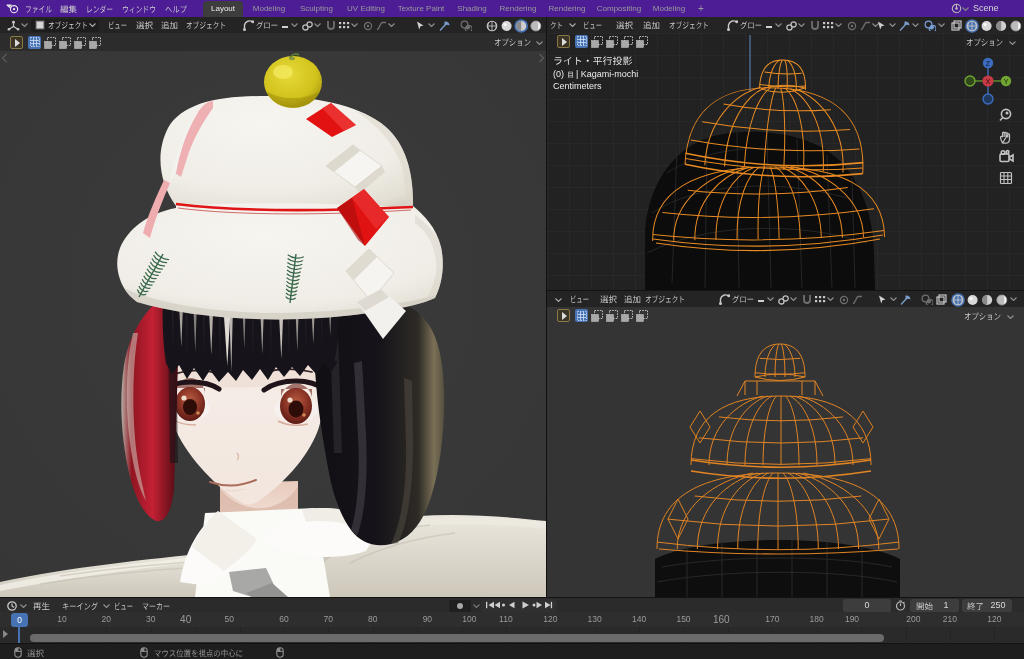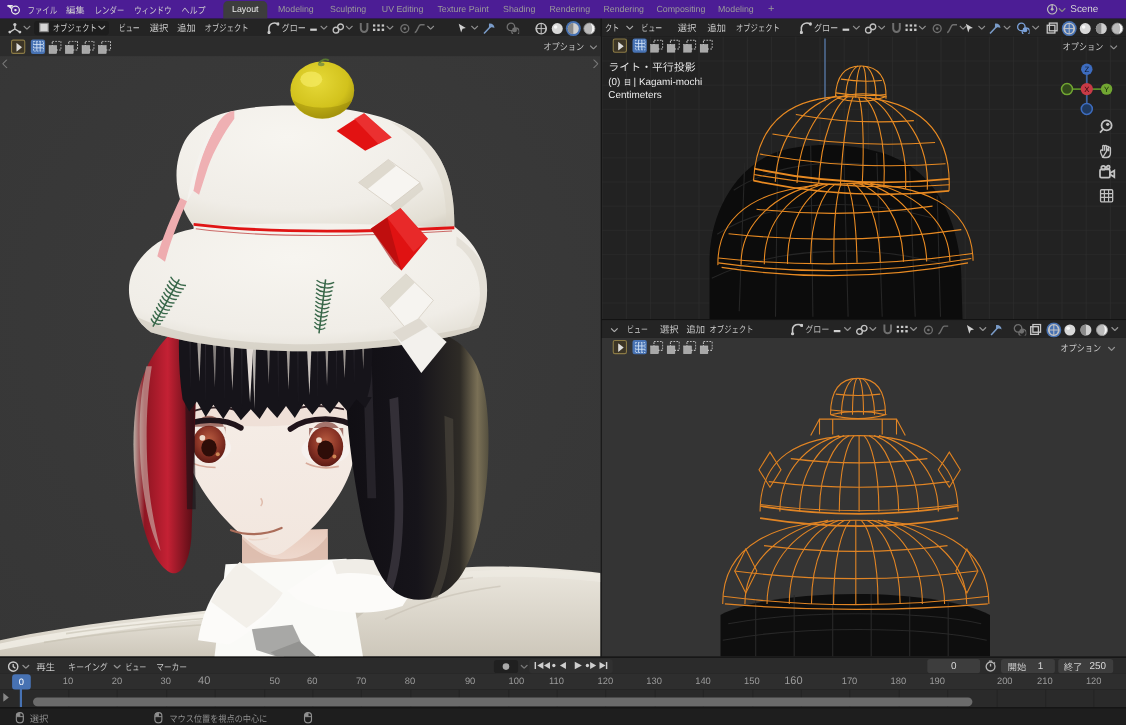--- a/index.html
+++ b/index.html
@@ -913,21 +913,21 @@
         <path d="M564 616C634 645 721 696 767 732L813 680C766 645 680 597 609 568ZM454 806C590 843 754 912 843 965L887 906C796 856 633 788 499 752ZM298 622C324 681 350 757 360 807L417 787C407 738 381 662 353 605ZM91 612C79 700 59 789 25 850C42 856 71 870 85 879C117 815 142 718 155 623ZM569 211L796 211C766 269 726 322 679 369C633 322 594 270 565 216ZM34 488L41 556L198 546L198 962L265 962L265 542L344 537C351 557 357 575 361 591L408 570C421 584 435 602 441 615C524 579 606 528 679 464C753 533 837 590 924 627C935 608 957 580 974 565C887 533 802 481 729 417C798 347 856 264 895 168L849 141L835 144L611 144C629 113 644 82 658 52L584 40C546 131 473 246 366 330C382 340 406 362 418 378C458 345 493 309 523 271C554 322 590 370 630 414C564 470 489 516 412 548C396 495 361 422 325 365L272 387C289 414 305 445 319 477L170 483C238 395 314 278 371 183L308 154C281 208 245 272 205 334C190 314 169 291 147 268C184 213 227 133 261 67L195 40C174 96 138 171 106 227L76 201L38 251C84 292 136 349 167 393C145 427 122 459 101 486ZM1098 118L1098 192L1746 192C1683 258 1595 331 1512 381L1462 381L1462 862C1462 880 1455 886 1434 886C1411 887 1333 887 1250 885C1262 906 1277 939 1281 960C1383 960 1449 960 1488 948C1527 936 1541 914 1541 863L1541 447C1663 376 1801 261 1889 156L1831 113L1813 118Z" fill="#cfcfcf"></path>
       </svg>
       <div class="abs" style="left:985px;top:1px;width:26px;color:#d9d9d9;font-size:9px;text-align:center;line-height:13px">250</div>
     </div>
     <div class="abs" style="left:0;top:612px;width:1024px;height:15px;background:#2e2e2e">
       <div class="abs" style="left:2.5px;top:2px;width:30px;color:#9b9b9b;font-size:8.5px;text-align:center">0</div>
       <div class="abs" style="left:46.9px;top:2px;width:30px;color:#9b9b9b;font-size:8.5px;text-align:center">10</div>
       <div class="abs" style="left:91.3px;top:2px;width:30px;color:#9b9b9b;font-size:8.5px;text-align:center">20</div>
       <div class="abs" style="left:135.7px;top:2px;width:30px;color:#9b9b9b;font-size:8.5px;text-align:center">30</div>
       <div class="abs" style="left:180.1px;top:2px;width:30px;color:#9b9b9b;font-size:10px;text-align:left">40</div>
-      <div class="abs" style="left:224.5px;top:2px;width:30px;color:#9b9b9b;font-size:8.5px;text-align:right">50</div>
+      <div class="abs" style="left:224.5px;top:2px;width:30px;color:#9b9b9b;font-size:8.5px;text-align:left">50</div>
       <div class="abs" style="left:268.9px;top:2px;width:30px;color:#9b9b9b;font-size:8.5px;text-align:center">60</div>
       <div class="abs" style="left:313.3px;top:2px;width:30px;color:#9b9b9b;font-size:8.5px;text-align:center">70</div>
       <div class="abs" style="left:357.7px;top:2px;width:30px;color:#9b9b9b;font-size:8.5px;text-align:center">80</div>
       <div class="abs" style="left:402.09999999999997px;top:2px;width:30px;color:#9b9b9b;font-size:8.5px;text-align:right">90</div>
       <div class="abs" style="left:446.5px;top:2px;width:30px;color:#9b9b9b;font-size:8.5px;text-align:right">100</div>
       <div class="abs" style="left:490.9px;top:2px;width:30px;color:#9b9b9b;font-size:8.5px;text-align:center">110</div>
       <div class="abs" style="left:535.3px;top:2px;width:30px;color:#9b9b9b;font-size:8.5px;text-align:center">120</div>
       <div class="abs" style="left:579.6999999999999px;top:2px;width:30px;color:#9b9b9b;font-size:8.5px;text-align:center">130</div>
       <div class="abs" style="left:624.1px;top:2px;width:30px;color:#9b9b9b;font-size:8.5px;text-align:center">140</div>
       <div class="abs" style="left:668.5px;top:2px;width:30px;color:#9b9b9b;font-size:8.5px;text-align:center">150</div>

